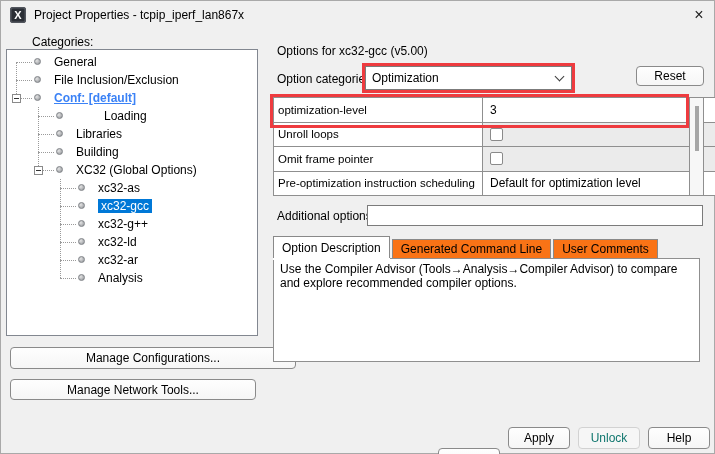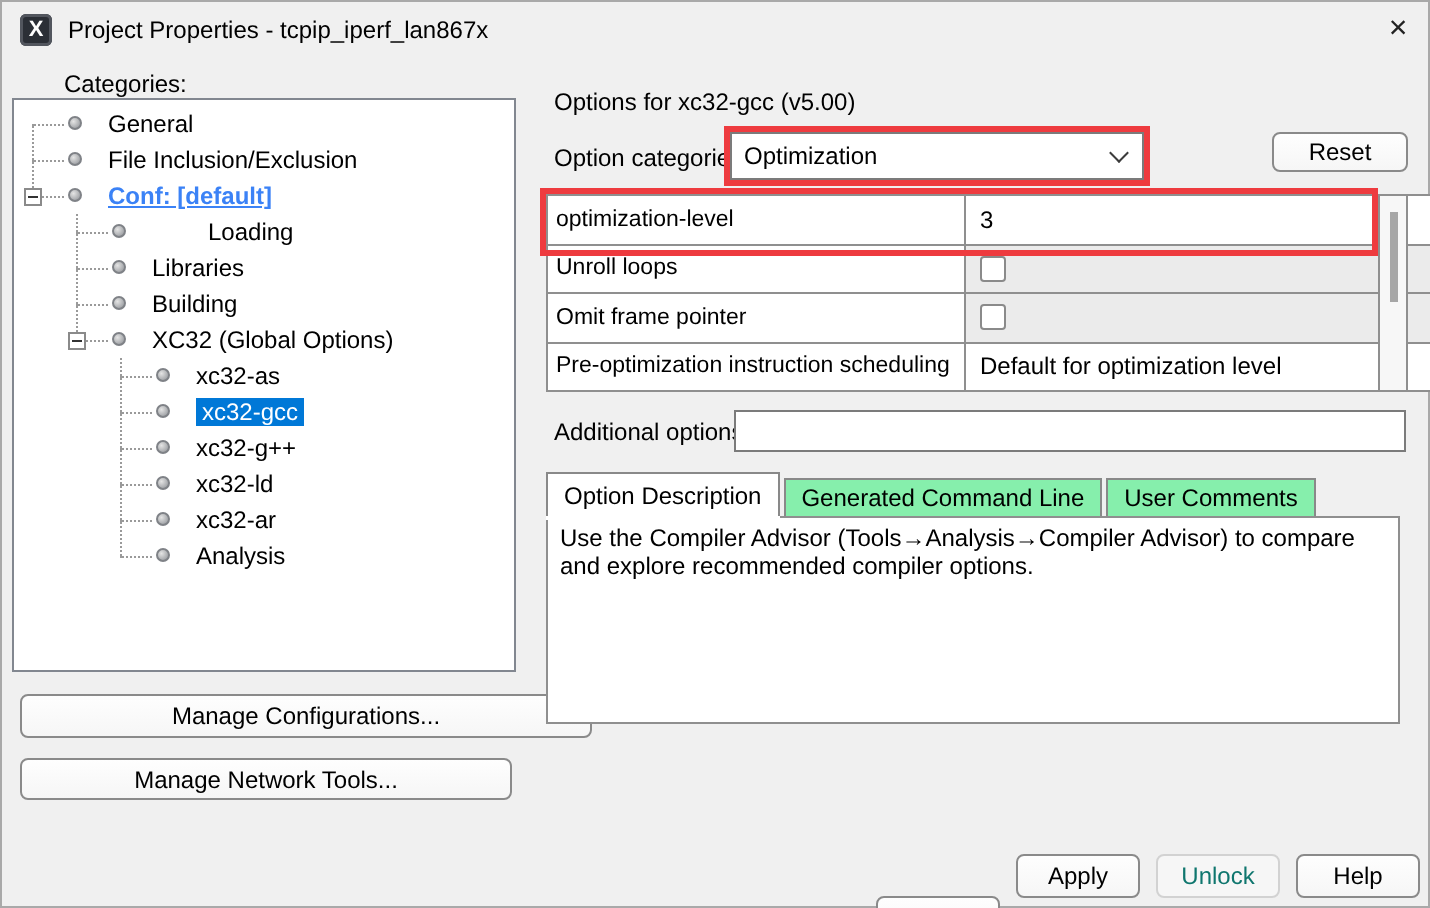--- a/index.html
+++ b/index.html
@@ -69,21 +69,21 @@
   .rowhl{left:270px;top:94px;width:419px;height:34px;border:3px solid #ee3b3f;box-sizing:border-box;pointer-events:none;z-index:5;}
 
   .sbtrack{left:689px;top:97px;width:15px;height:99px;border:1px solid #8f8f8f;background:#f7f7f7;box-sizing:border-box;}
   .sbthumb{position:absolute;left:5px;top:8px;width:4px;height:45px;background:#a6a6a6;}
 
   .addoptlabel{left:277px;top:209px;}
   .addoptinput{left:367px;top:205px;width:336px;height:21px;border:1px solid #7b7b7b;background:#fff;
     box-sizing:border-box;font-family:"Liberation Sans",sans-serif;font-size:12px;padding:0 4px;}
 
   .tabsrow{left:273px;top:237px;height:21px;display:flex;align-items:flex-end;gap:2px;}
-  .tab{border:1px solid #898989;border-bottom:none;background:#86efac;height:19px;box-sizing:border-box;
+  .tab{border:1px solid #898989;border-bottom:none;background:#f97316;height:19px;box-sizing:border-box;
     display:flex;align-items:center;padding:0 8px;white-space:nowrap;cursor:pointer;}
   .tab.active{background:#fff;height:22px;position:relative;z-index:3;box-shadow:0 2px 0 #fff;}
   .descpanel{left:273px;top:258px;width:427px;height:104px;background:#fff;border:1px solid #8f8f8f;
     box-sizing:border-box;padding:3px 6px;line-height:14px;z-index:1;}
 
   
   .okbtn{left:368px;top:427px;width:62px;height:22px;}
   .cancelbtn{left:438px;top:448px;width:62px;height:22px;}
   .applybtn{left:508px;top:427px;width:62px;height:22px;}
   .unlockbtn{left:578px;top:427px;width:62px;height:22px;}

